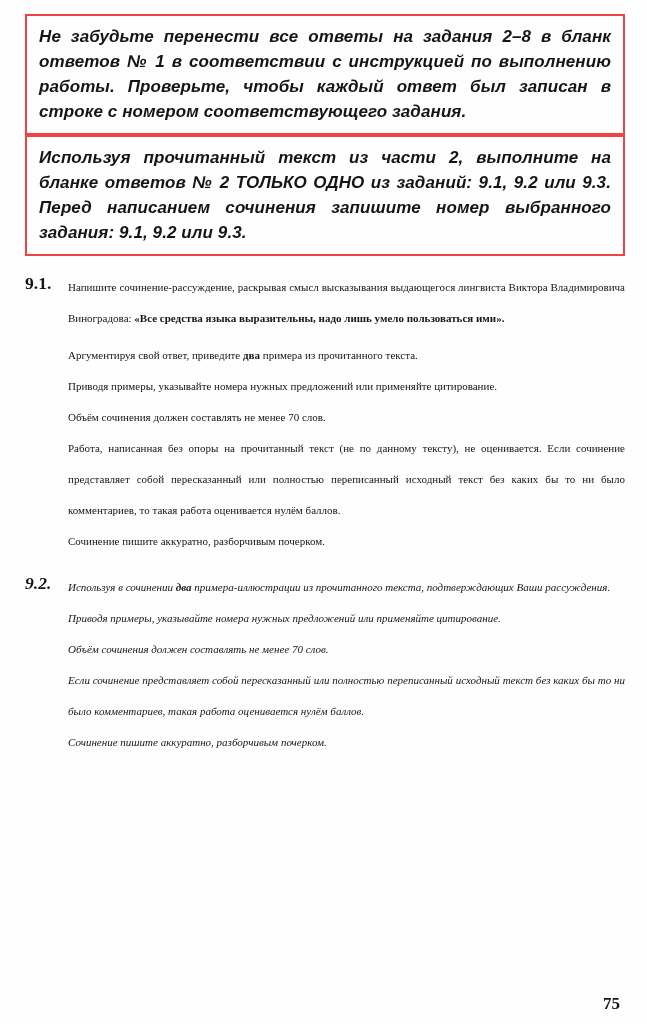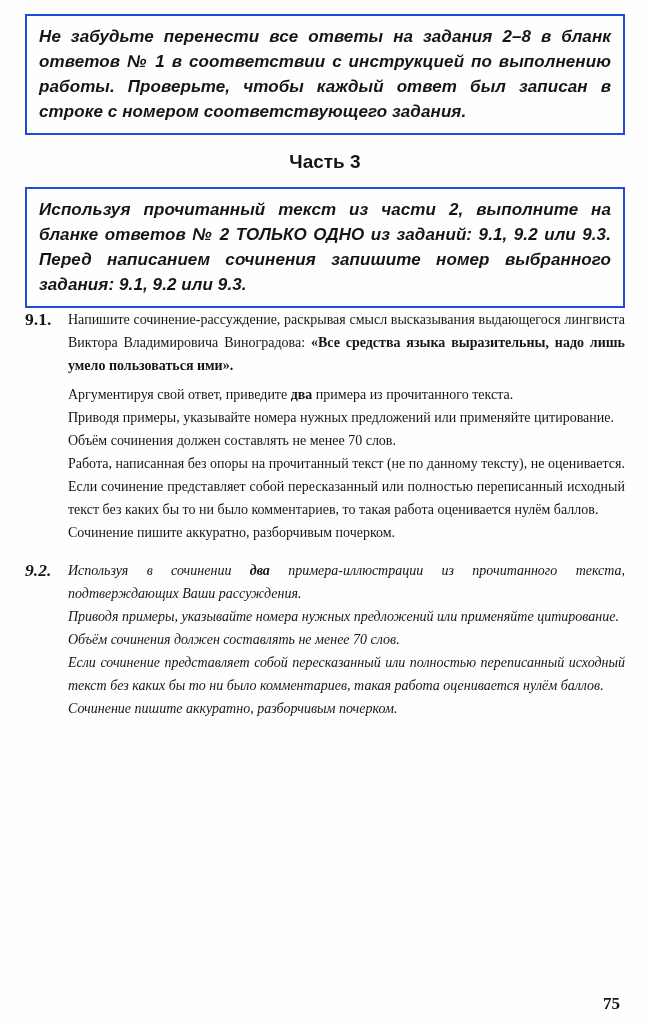--- a/index.html
+++ b/index.html
@@ -13,62 +13,63 @@
     height: 1024px;
     margin: 0 auto;
     background: #fefefe;
     color: #151515;
     font-family: "Liberation Serif", serif;
     box-sizing: border-box;
     padding: 14px 22px 0 25px;
     overflow: hidden;
   }
   .rule-box {
-    border: 2px solid #1d4ed8;
+    border: 2px solid #ef4444;
     box-sizing: border-box;
     padding: 8px 12px 9px 12px;
     font-family: "Liberation Sans", sans-serif;
     font-weight: bold;
     font-style: italic;
     font-size: 17px;
     line-height: 25px;
     text-align: justify;
     letter-spacing: 0.1px;
   }
   .part-heading {
     margin: 16px 0 14px 0;
     text-align: center;
     font-family: "Liberation Sans", sans-serif;
     font-weight: bold;
     font-style: normal;
     font-size: 19px;
     line-height: 22px;
   }
   .tasks {
+    margin-top: 16px;
   }
   .task {
     position: relative;
     padding-left: 43px;
     margin-top: 0;
   }
   .task + .task {
     margin-top: 15px;
     font-style: italic;
   }
   .task-number {
     position: absolute;
     left: 0;
     top: 0;
     font-weight: bold;
     font-size: 17.5px;
     line-height: 23px;
   }
   .task-body {
-    font-size: 14px;
-    line-height: 23px;
+    font-size: 11px;
+    line-height: 31px;
     text-align: justify;
     hyphens: auto;
   }
   .task-body p {
     margin: 0;
   }
   .task-body p.intro {
     margin-bottom: 6px;
   }
   .bold {
@@ -85,21 +86,20 @@
 </style>
 </head>
 <body>
 
 <div class="page">
 
   <div class="rule-box">
     <span>Не забудьте перенести все ответы на задания 2–8 в бланк ответов № 1 в соответствии с инструкцией по выполнению работы. Проверьте, чтобы каждый ответ был записан в строке с номером соответствующего задания.</span>
   </div>
 
-  <div class="part-heading">Часть 3</div>
 
   <div class="rule-box">
     <span>Используя прочитанный текст из части 2, выполните на бланке ответов № 2 ТОЛЬКО ОДНО из заданий: 9.1, 9.2 или 9.3. Перед написанием сочинения запишите номер выбранного задания: 9.1, 9.2 или 9.3.</span>
   </div>
 
   <div class="tasks">
 
     <div class="task">
       <div class="task-number">9.1.</div>
       <div class="task-body">

